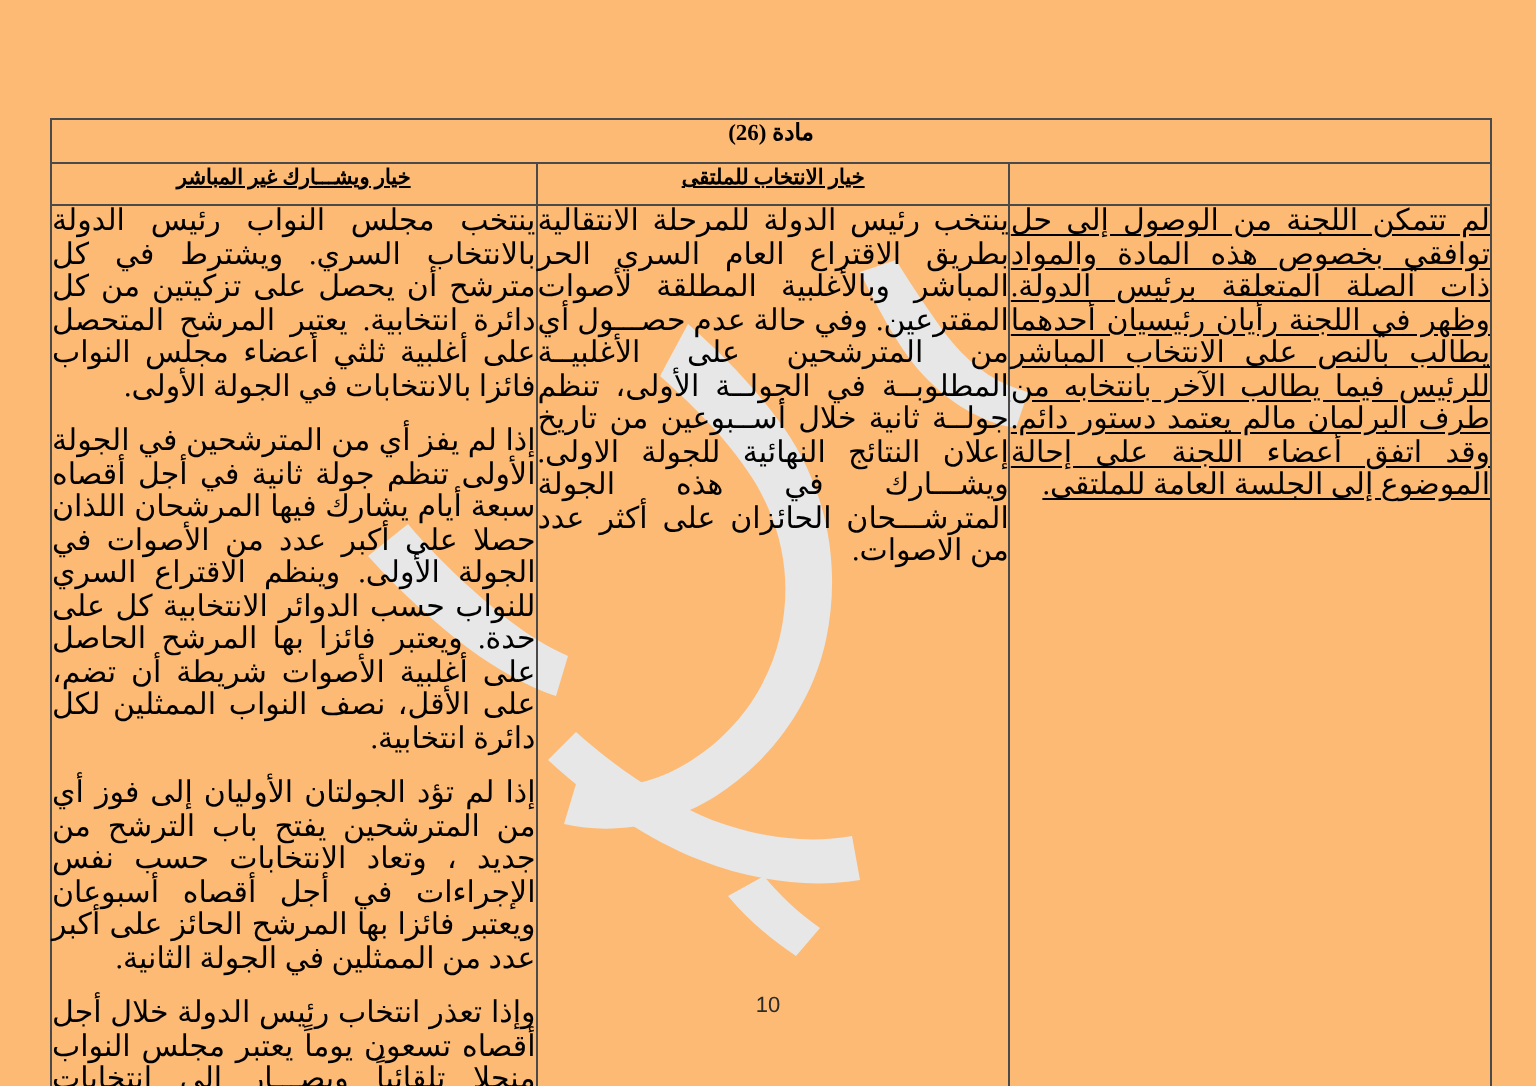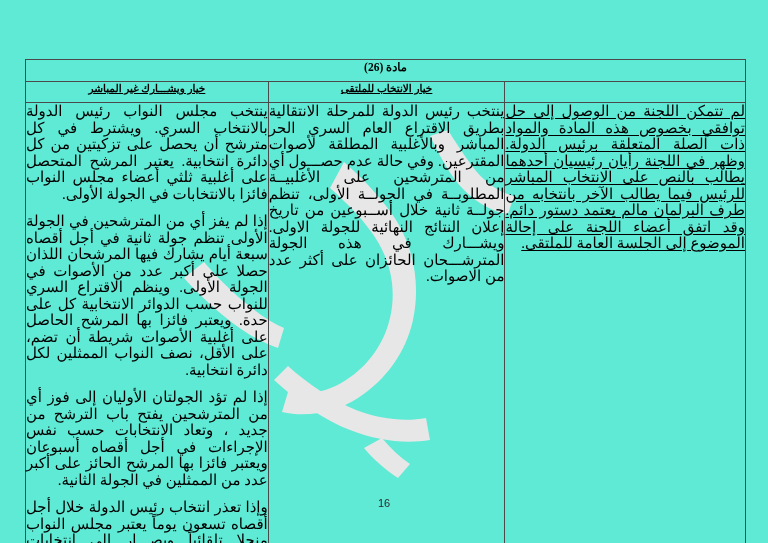--- a/index.html
+++ b/index.html
@@ -15,21 +15,21 @@
     overflow: hidden;
     font-family: "Liberation Serif", "DejaVu Serif", serif;
     position: relative;
   }
 
   
   .page {
     position: relative;
     width: 768px;
     height: 543px;
-    background: #5eead4;
+    background: #fdba74;
   }
 
   
   .watermark {
     position: absolute;
     left: 178px;
     top: 130px;
     width: 400px;
     height: 360px;
     opacity: 1;
@@ -164,15 +164,15 @@
         <td class="body-cell w-indirect">
           <p>ينتخب مجلس النواب رئيس الدولة بالانتخاب السري. ويشترط في كل مترشح أن يحصل على تزكيتين من كل دائرة انتخابية. يعتبر المرشح المتحصل على أغلبية ثلثي أعضاء مجلس النواب فائزا بالانتخابات في الجولة الأولى.</p>
           <p>إذا لم يفز أي من المترشحين في الجولة الأولى تنظم جولة ثانية في أجل أقصاه سبعة أيام يشارك فيها المرشحان اللذان حصلا على أكبر عدد من الأصوات في الجولة الأولى. وينظم الاقتراع السري للنواب حسب الدوائر الانتخابية كل على حدة. ويعتبر فائزا بها المرشح الحاصل على أغلبية الأصوات شريطة أن تضم، على الأقل، نصف النواب الممثلين لكل دائرة انتخابية.</p>
           <p>إذا لم تؤد الجولتان الأوليان إلى فوز أي من المترشحين يفتح باب الترشح من جديد ، وتعاد الانتخابات حسب نفس الإجراءات في أجل أقصاه أسبوعان ويعتبر فائزا بها المرشح الحائز على أكبر عدد من الممثلين في الجولة الثانية.</p>
           <p>وإذا تعذر انتخاب رئيس الدولة خلال أجل أقصاه تسعون يوماً يعتبر مجلس النواب منحلا تلقائياً ويصـــار إلى انتخابات تشريعية في أجل أقصاه يوما تسعون يوما من تاريخ آخر جولة انتخابية.</p>
         </td>
       </tr>
     </tbody>
   </table>
 
-  <div class="page-number">16</div>
+  <div class="page-number">10</div>
 
 </div>
 
 </body></html>

